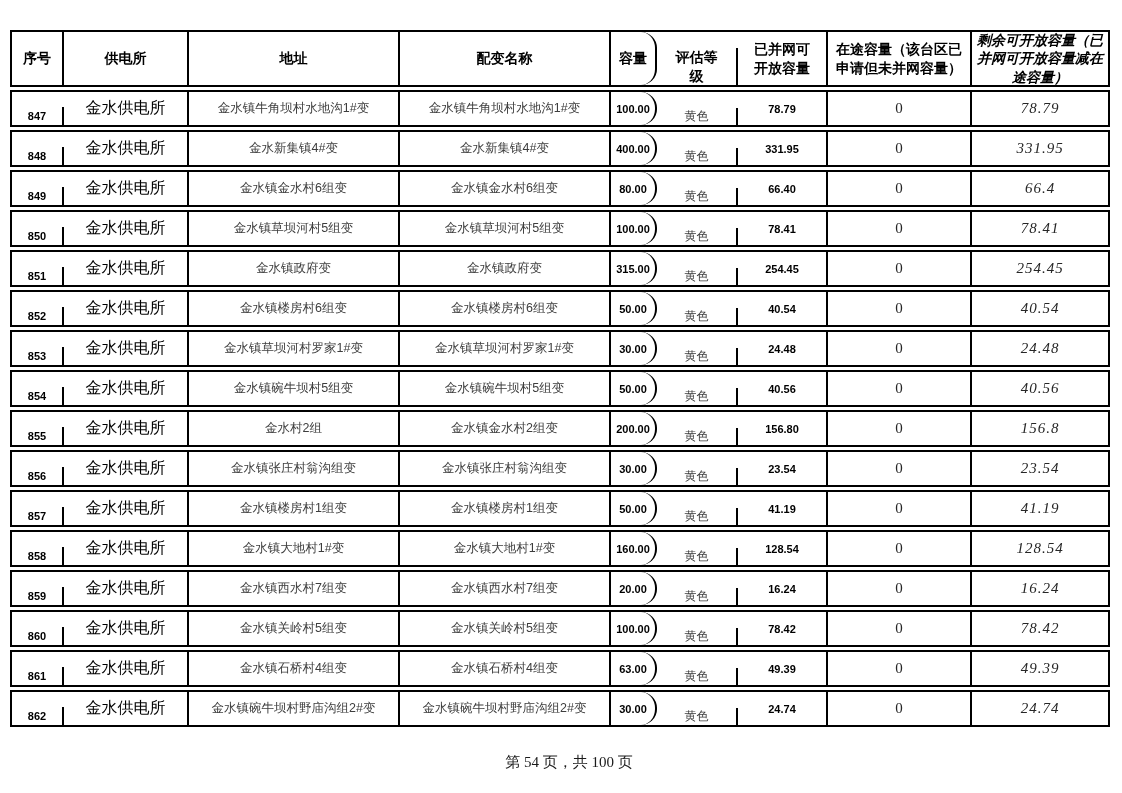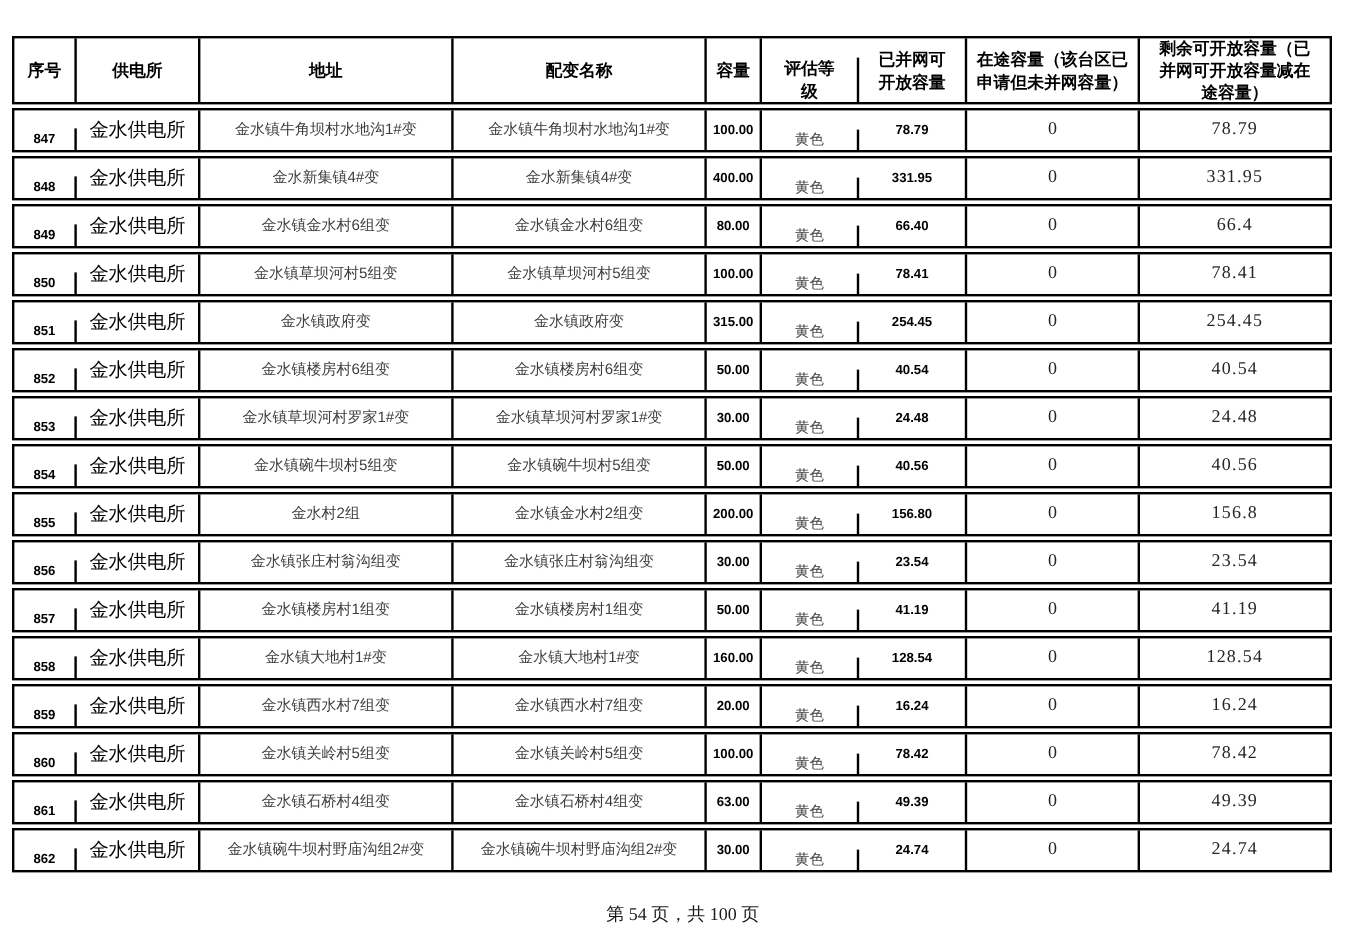--- a/index.html
+++ b/index.html
@@ -35,27 +35,27 @@
   .cell {
     box-sizing: border-box;
     border-right: 2px solid #000;
     display: flex;
     align-items: center;
     justify-content: center;
     text-align: center;
     overflow: hidden;
     padding: 0 2px;
   }
-  .cell:last-child { border-right: none; }
+  .cell:last-child { border-right: none; font-style: italic; }
   
   .c0 { width: 52px; }
-  .c1 { width: 103px; }
+  .c1 { width: 125px; }
   .c2 { width: 211px; }
   .c3 { width: 211px; }
-  .c4 { width: 46px; }
+  .c4 { width: 46px; border-radius: 16px; }
   .c5 { width: 81px; margin-top: 16px; }
   .c6 { width: 90px; }
   .c7 { width: 144px; }
   .c8 { flex: 1; }
   
   .header-row .cell {
     font-size: 14px;
     font-weight: bold;
     color: #000;
     line-height: 1.3;

